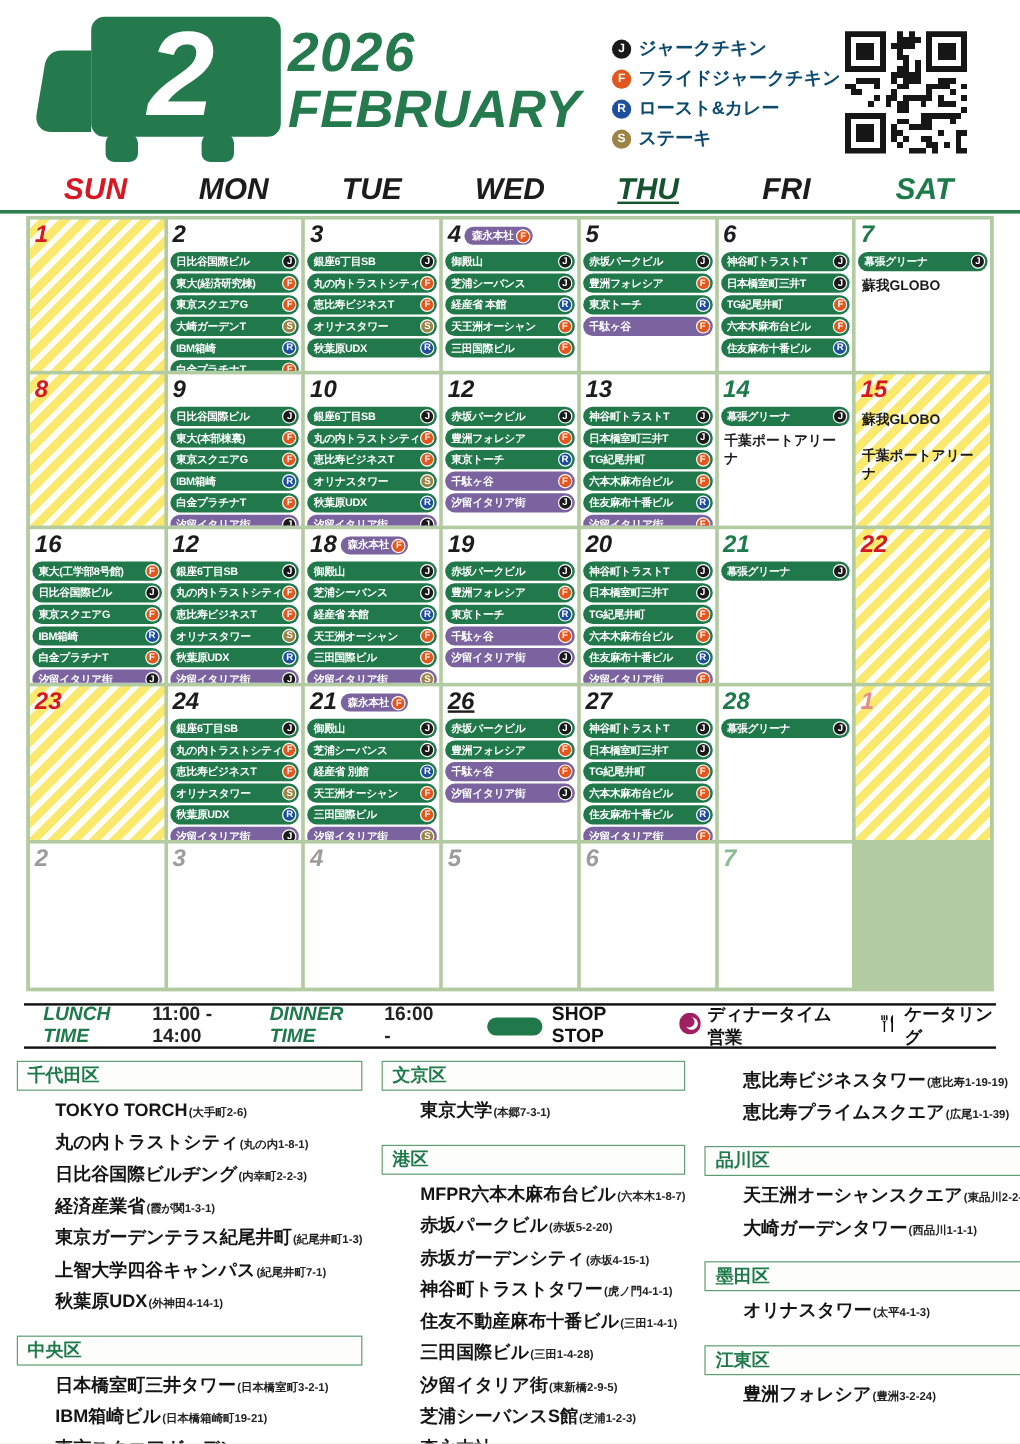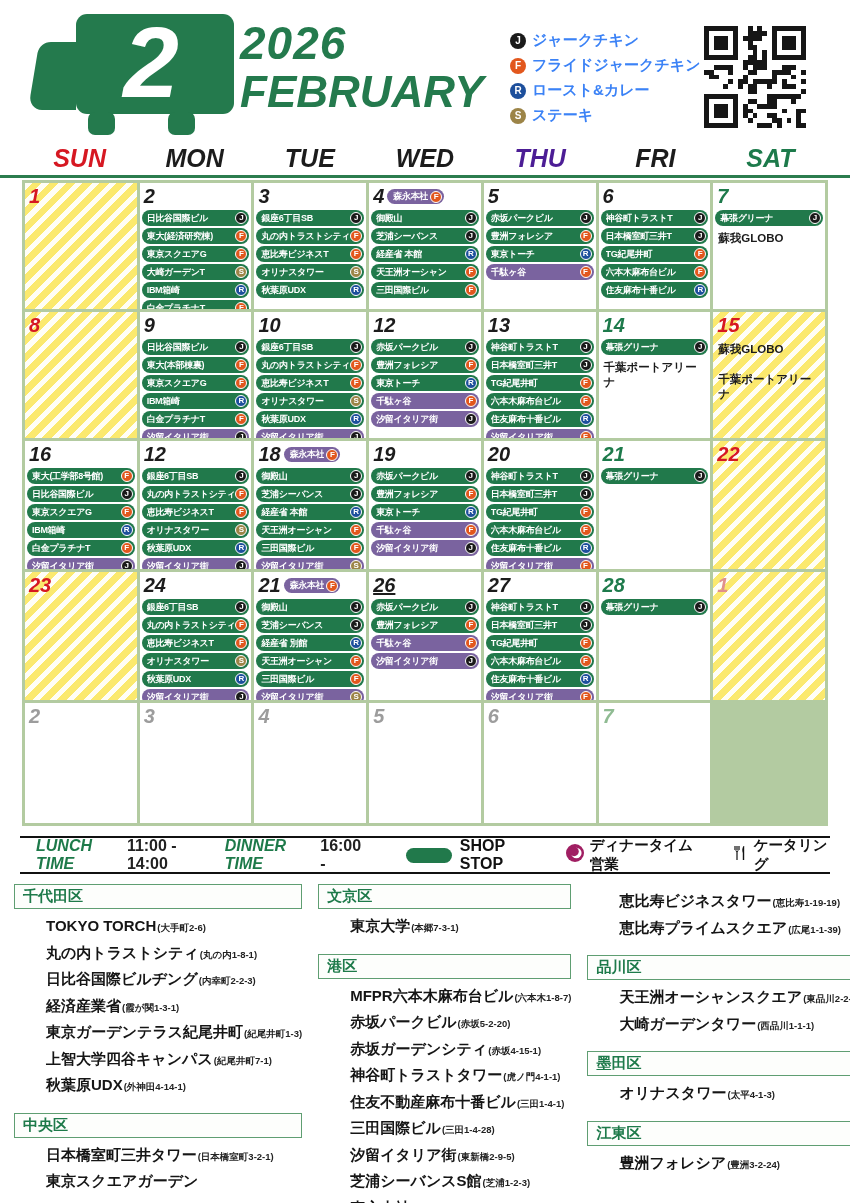--- a/index.html
+++ b/index.html
@@ -11,21 +11,21 @@
   .truck svg { position:absolute; left:0; top:0; }
   .truck .monthnum { position:absolute; left:58px; top:-10px; width:130px; text-align:center;
     font-size:100px; font-weight:800; font-style:italic; color:#fff; line-height:120px; }
   .title { position:absolute; left:240px; top:20px; color:#247a4d; font-style:italic; font-weight:800; }
   .title .year { font-size:46px; line-height:46px; letter-spacing:1px; }
   .title .mon  { font-size:44px; line-height:52px; }
   .legend { position:absolute; left:510px; top:28px; }
   .legend-row { display:flex; align-items:center; gap:6px; height:25px; }
   .legend-circle { width:16px; height:16px; border-radius:50%; color:#fff; font-weight:800;
     font-size:10px; display:flex; align-items:center; justify-content:center; }
-  .legend-label { font-size:15px; font-weight:800; color:#3b82f6; }
+  .legend-label { font-size:15px; font-weight:800; color:#0c4a6e; }
   .qr { position:absolute; left:704px; top:26px; width:102px; height:102px; }
 
   
   .weekday-row { position:absolute; left:22px; top:142px; width:806px; display:grid;
     grid-template-columns:repeat(7,1fr); }
   .weekday { text-align:center; font-size:25px; font-weight:800; font-style:italic; line-height:32px; }
   .grid-rule { position:absolute; left:0; top:175px; width:850px; height:3px; background:#2b7c4e; }
 
   
   .calendar { position:absolute; left:22px; top:180px; width:806px;
@@ -231,21 +231,21 @@
         <rect x="15" y="20" width="1" height="1" fill="#161616"></rect>
         <rect x="19" y="20" width="1" height="1" fill="#161616"></rect>
         <rect x="20" y="20" width="1" height="1" fill="#161616"></rect>
       </svg></div>
 
   <div class="weekday-row" id="weekdayRow">
       <div class="weekday" style="color: rgb(214, 24, 34);">SUN</div>
       <div class="weekday" style="color: rgb(28, 28, 28);">MON</div>
       <div class="weekday" style="color: rgb(28, 28, 28);">TUE</div>
       <div class="weekday" style="color: rgb(28, 28, 28);">WED</div>
-      <div class="weekday" style="color: #4c1d95;">THU</div>
+      <div class="weekday" style="color: #14532d; text-decoration: underline;">THU</div>
       <div class="weekday" style="color: rgb(28, 28, 28);">FRI</div>
       <div class="weekday" style="color: rgb(29, 122, 75);">SAT</div>
     </div>
   <div class="grid-rule"></div>
 
   <div class="calendar" id="calendar">
       <div class="cell striped">
         <div class="cell-head">
           <span class="daynum" style="color: rgb(214, 24, 34);">1</span>
         </div>
@@ -881,20 +881,21 @@
             <div class="dir-item"><span class="dir-name">経済産業省</span><span class="dir-addr">(霞が関1-3-1)</span></div>
             <div class="dir-item"><span class="dir-name">東京ガーデンテラス紀尾井町</span><span class="dir-addr">(紀尾井町1-3)</span></div>
             <div class="dir-item"><span class="dir-name">上智大学四谷キャンパス</span><span class="dir-addr">(紀尾井町7-1)</span></div>
             <div class="dir-item"><span class="dir-name">秋葉原UDX</span><span class="dir-addr">(外神田4-14-1)</span></div>
           </div>
         </div>
         <div class="dir-section">
           <div class="dir-head">中央区</div>
           <div class="dir-items">
             <div class="dir-item"><span class="dir-name">日本橋室町三井タワー</span><span class="dir-addr">(日本橋室町3-2-1)</span></div>
+            <div class="dir-item"><span class="dir-name">IBM箱崎ビル</span><span class="dir-addr">(日本橋箱崎町19-21)</span></div>
             <div class="dir-item"><span class="dir-name">東京スクエアガーデン</span></div>
           </div>
         </div>
       </div>
       <div class="dir-col">
         <div class="dir-section">
           <div class="dir-head">文京区</div>
           <div class="dir-items">
             <div class="dir-item"><span class="dir-name">東京大学</span><span class="dir-addr">(本郷7-3-1)</span></div>
           </div>

